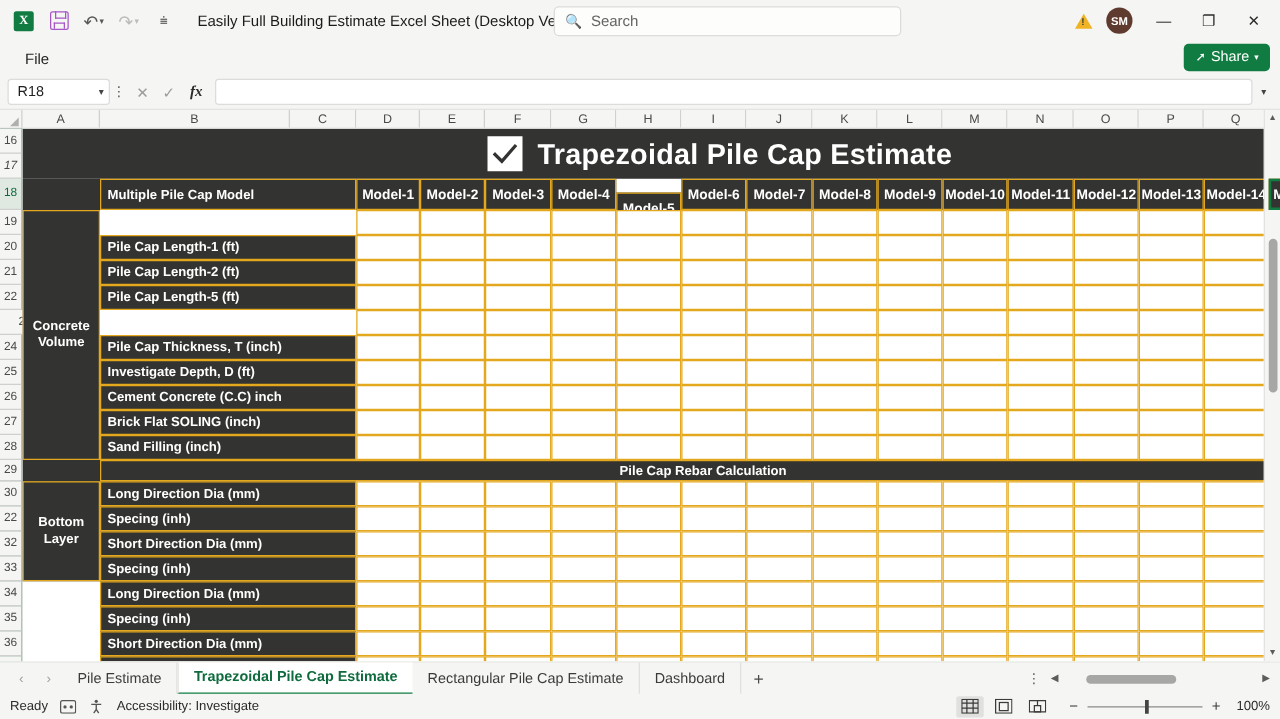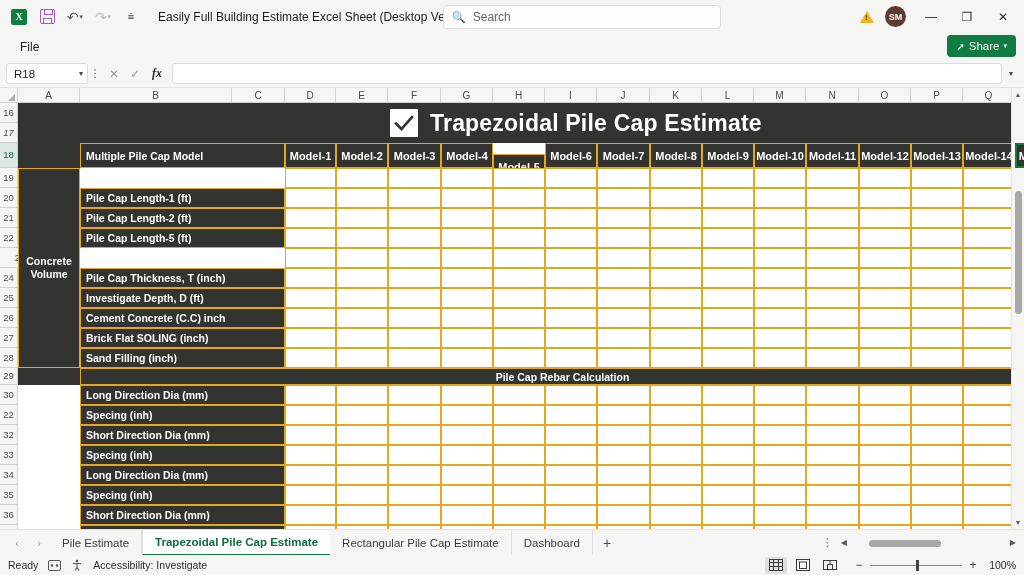--- a/index.html
+++ b/index.html
@@ -430,20 +430,23 @@
           <div class="cell whitecell" style="left: 632px; top: 245px; width: 52px; height: 20px;"> </div>
           <div class="cell whitecell" style="left: 684px; top: 245px; width: 52px; height: 20px;"> </div>
           <div class="cell whitecell" style="left: 736px; top: 245px; width: 52px; height: 20px;"> </div>
           <div class="cell whitecell" style="left: 788px; top: 245px; width: 53px; height: 20px;"> </div>
           <div class="cell whitecell" style="left: 841px; top: 245px; width: 52px; height: 20px;"> </div>
           <div class="cell whitecell" style="left: 893px; top: 245px; width: 52px; height: 20px;"> </div>
           <div class="cell whitecell" style="left: 945px; top: 245px; width: 52px; height: 20px;"> </div>
           <div class="cell whitecell" style="left: 997px; top: 245px; width: 30px; height: 20px;"> </div>
           <div class="cell a-col-dark" style="left: 0px; top: 265px; width: 62px; height: 17px;"></div>
           <div class="cell band-cell" style="left: 62px; top: 265px; width: 965px; height: 17px;">Pile Cap Rebar Calculation</div>
+          <div class="cell grp-cell" style="left: 0px; top: 282px; width: 62px; height: 80px;">
+            <div><span>Bottom</span><br><span>Layer</span></div>
+          </div>
           <div class="cell lbl-cell" style="left: 62px; top: 282px; width: 205px; height: 20px;">Long Direction Dia (mm)</div>
           <div class="cell whitecell" style="left: 267px; top: 282px; width: 51px; height: 20px;"> </div>
           <div class="cell whitecell" style="left: 318px; top: 282px; width: 52px; height: 20px;"> </div>
           <div class="cell whitecell" style="left: 370px; top: 282px; width: 53px; height: 20px;"> </div>
           <div class="cell whitecell" style="left: 423px; top: 282px; width: 52px; height: 20px;"> </div>
           <div class="cell whitecell" style="left: 475px; top: 282px; width: 52px; height: 20px;"> </div>
           <div class="cell whitecell" style="left: 527px; top: 282px; width: 52px; height: 20px;"> </div>
           <div class="cell whitecell" style="left: 579px; top: 282px; width: 53px; height: 20px;"> </div>
           <div class="cell whitecell" style="left: 632px; top: 282px; width: 52px; height: 20px;"> </div>
           <div class="cell whitecell" style="left: 684px; top: 282px; width: 52px; height: 20px;"> </div>

